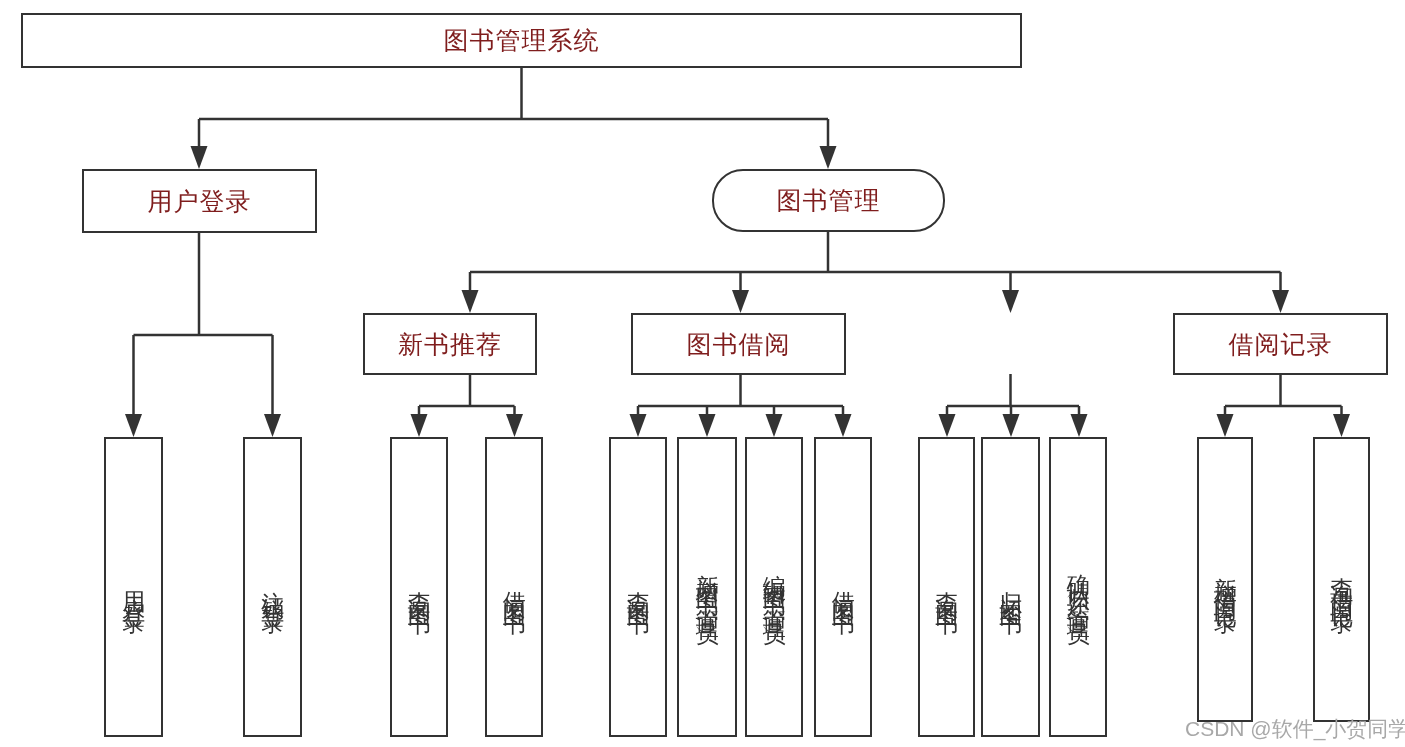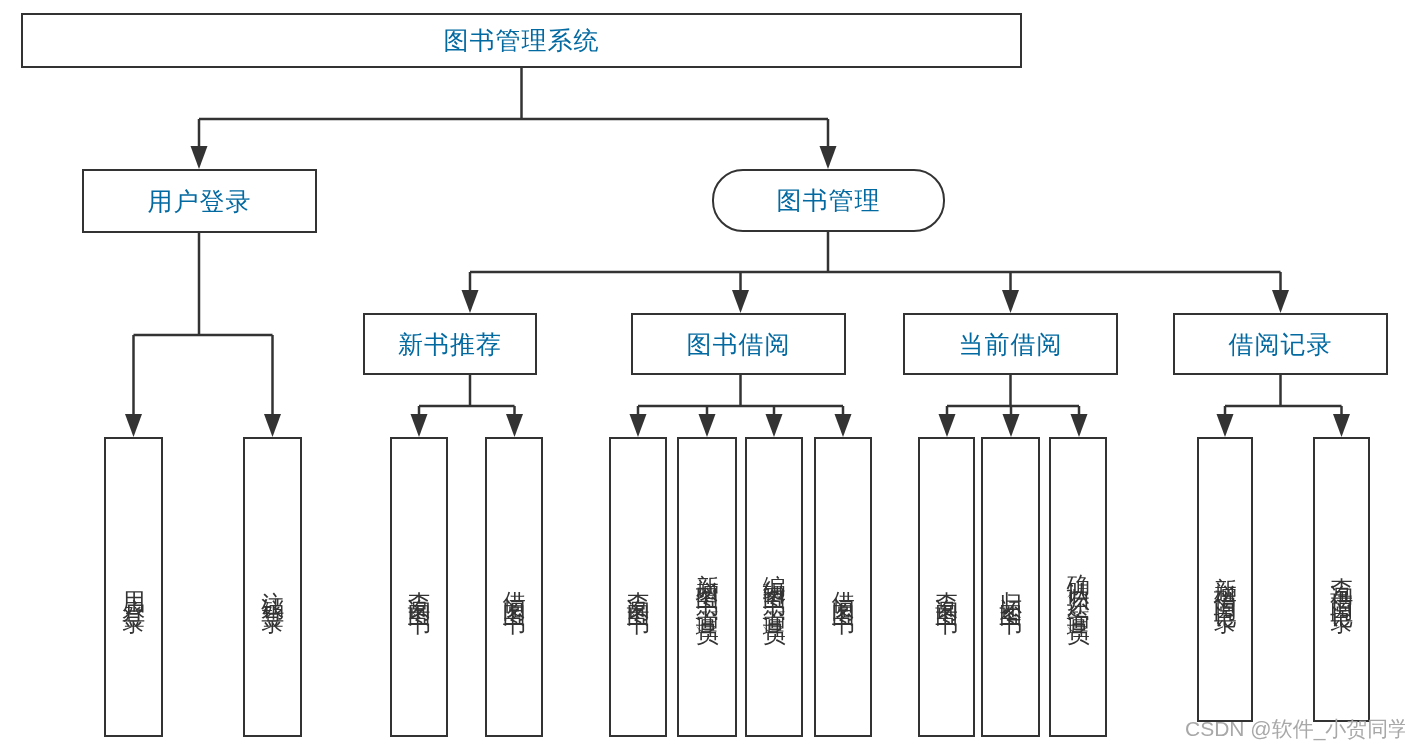--- a/index.html
+++ b/index.html
@@ -26,21 +26,21 @@
     background: #ffffff;
     border: 2.5px solid #333333;
     box-sizing: border-box;
     display: flex;
     align-items: center;
     justify-content: center;
     z-index: 1;
   }
   .box.h span {
     font-size: 25px;
-    color: #0369a1;
+    color: #7f1d1d;
     white-space: nowrap;
     letter-spacing: 1px;
   }
   .box.v span {
     writing-mode: vertical-rl;
     text-orientation: mixed;
     font-size: 23px;
     line-height: 1.1;
     letter-spacing: 7px;
     color: #333333;
@@ -137,23 +137,20 @@
   <div class="box h" style="left:712px; top:169px; width:233px; height:63px;border-radius:31px;">
     <span>图书管理</span>
   </div>
 
   <div class="box h" style="left:363px; top:313px; width:174px; height:62px;">
     <span>新书推荐</span>
   </div>
   <div class="box h" style="left:631px; top:313px; width:215px; height:62px;">
     <span>图书借阅</span>
   </div>
-  <div class="box h" style="left:903px; top:313px; width:215px; height:62px;">
-    <span>当前借阅</span>
-  </div>
   <div class="box h" style="left:1173px; top:313px; width:215px; height:62px;">
     <span>借阅记录</span>
   </div>
 
   <div class="box v" style="left:104px; top:437px; width:59px; height:300px;">
     <span>用户登录</span>
   </div>
   <div class="box v" style="left:243px; top:437px; width:59px; height:300px;">
     <span>注销登录</span>
   </div>

